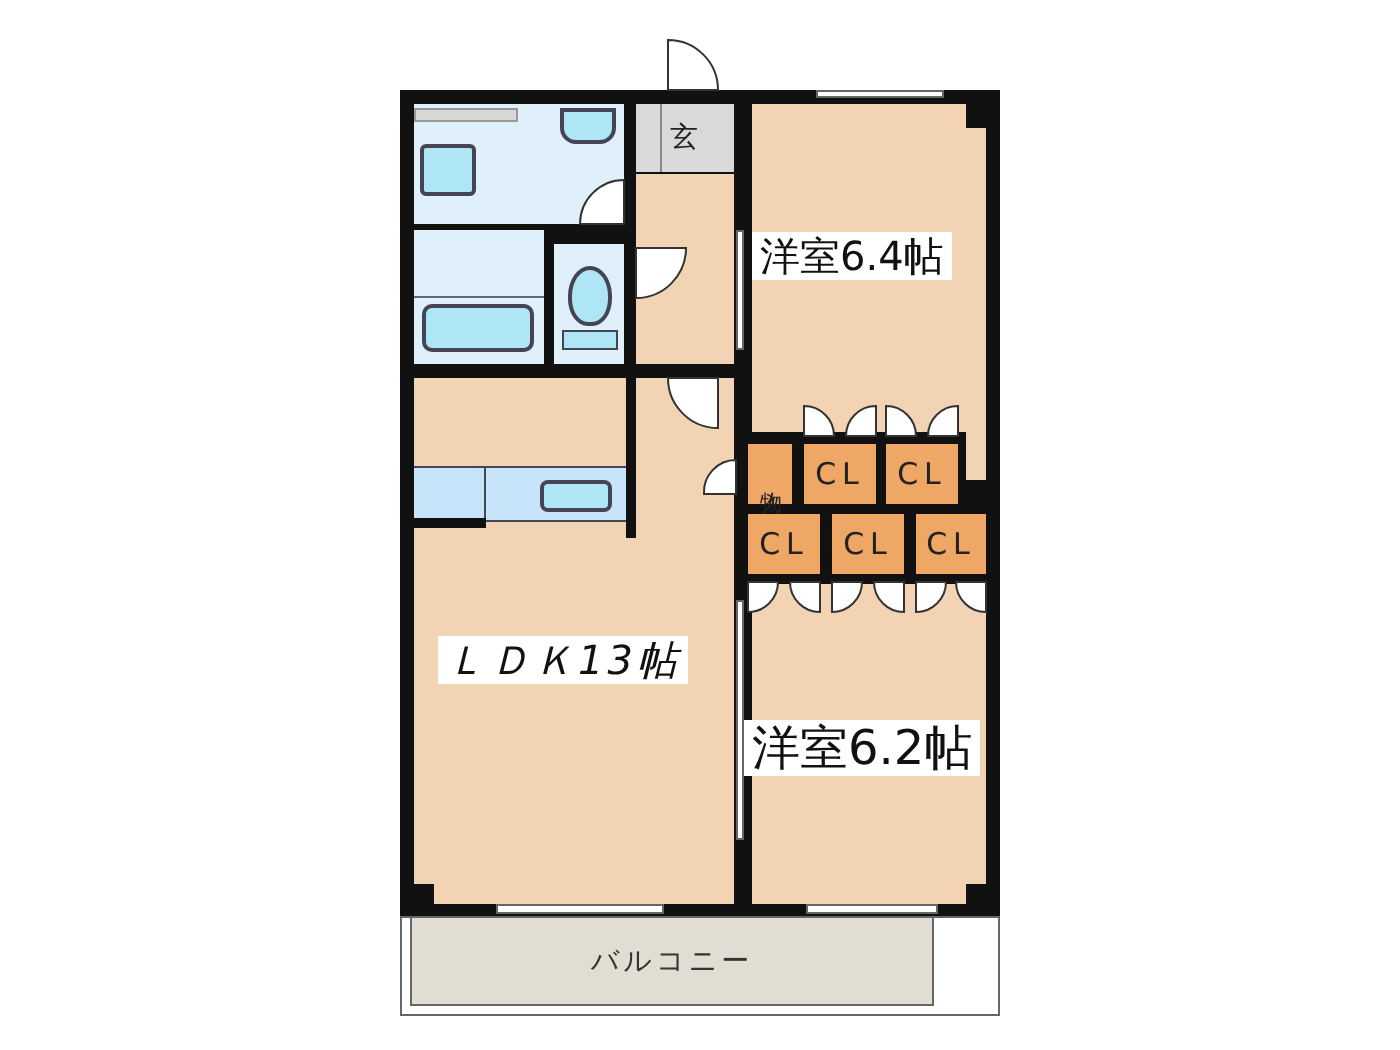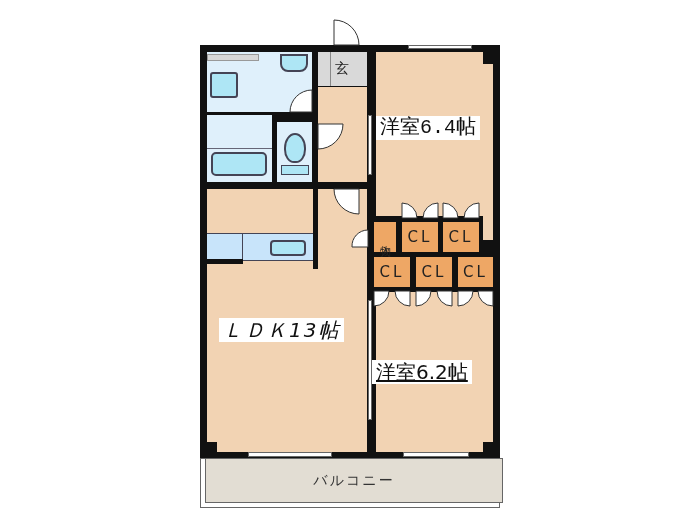--- a/index.html
+++ b/index.html
@@ -33,21 +33,21 @@
   <div class="abs" style="left:281px;top:165px;width:28px;height:10px;background:#aee6f5;border:1px solid #445;"></div>
 
   <div class="abs room-main" style="left:318px;top:87px;width:49px;height:95px;"></div>
 
   <div class="abs genkan" style="left:318px;top:52px;width:49px;height:34px;"></div>
   <div class="abs" style="left:330px;top:52px;width:1px;height:34px;background:#888;"></div>
   <div class="abs" style="left:335px;top:60px;font-size:14px;color:#222;">玄</div>
 
   <div class="abs room-main" style="left:376px;top:52px;width:107px;height:164px;"></div>
   <div class="abs room-main" style="left:483px;top:64px;width:10px;height:176px;"></div>
-  <div class="abs label" style="left:376px;top:116px;font-size:20px;padding:2px 4px;font-family:Liberation Mono, monospace;">洋室6.4帖</div>
+  <div class="abs label" style="left:376px;top:116px;font-size:20px;padding:2px 4px;">洋室6.4帖</div>
 
   <div class="abs room-main" style="left:207px;top:189px;width:160px;height:263px;"></div>
   <div class="abs room-main" style="left:318px;top:189px;width:49px;height:80px;"></div>
   <div class="abs" style="left:207px;top:233px;width:110px;height:28px;background:#c8e4fa;border-top:1px solid #445;border-bottom:1px solid #445;"></div>
   <div class="abs" style="left:242px;top:233px;width:1px;height:28px;background:#445;"></div>
   <div class="abs" style="left:270px;top:240px;width:36px;height:16px;background:#aee6f5;border:2px solid #445;border-radius:4px;"></div>
   <div class="abs wall" style="left:207px;top:259px;width:36px;height:5px;"></div>
   <div class="abs wall" style="left:313px;top:189px;width:5px;height:80px;"></div>
   <div class="abs label" style="left:219px;top:318px;font-size:20px;padding:2px 4px;letter-spacing:2px;font-style:italic;">ＬＤＫ13帖</div>
 
@@ -64,33 +64,33 @@
       <span>CL</span>
     </div>
   <div class="abs cl" style="left:416px;top:257px;width:36px;height:30px;">
       <span>CL</span>
     </div>
   <div class="abs cl" style="left:458px;top:257px;width:35px;height:30px;">
       <span>CL</span>
     </div>
 
   <div class="abs room-main" style="left:376px;top:292px;width:117px;height:160px;"></div>
-  <div class="abs label" style="left:372px;top:360px;font-size:20px;padding:2px 4px;text-decoration:underline;">洋室6.2帖</div>
+  <div class="abs label" style="left:372px;top:360px;font-size:24px;padding:2px 4px;">洋室6.2帖</div>
 
   <div class="abs wall" style="left:207px;top:442px;width:10px;height:10px;"></div>
   <div class="abs wall" style="left:483px;top:442px;width:10px;height:10px;"></div>
 
   <div class="abs window" style="left:248px;top:452px;width:84px;height:5px;"></div>
   <div class="abs window" style="left:403px;top:452px;width:66px;height:5px;"></div>
   <div class="abs window" style="left:408px;top:45px;width:64px;height:4px;"></div>
   <div class="abs window" style="left:368px;top:300px;width:4px;height:120px;background:#fff;"></div>
   <div class="abs window" style="left:368px;top:115px;width:4px;height:60px;background:#fff;"></div>
 
   <div class="abs" style="left:200px;top:458px;width:300px;height:50px;border:1px solid #666;background:#fff;"></div>
-  <div class="abs" style="left:205px;top:458px;width:298px;height:45px;background:#e2ddd3;border:1px solid #666;display:flex;align-items:center;justify-content:center;">
+  <div class="abs" style="left:205px;top:458px;width:262px;height:45px;background:#e2ddd3;border:1px solid #666;display:flex;align-items:center;justify-content:center;">
     <span style="font-size:14px;color:#333;letter-spacing:2px;">バルコニー</span>
   </div>
 
   <svg width="700" height="525" style="left:0;top:0;">
 
     <path d="M334 45 L334 20 A25 25 0 0 1 359 45 Z" fill="#fff" stroke="#333" stroke-width="1"></path>
 
     <path d="M312 90 L312 112 L290 112 A22 22 0 0 1 312 90 Z" fill="#fff" stroke="#333" stroke-width="1"></path>
 
     <path d="M318 124 L343 124 A25 25 0 0 1 318 149 Z" fill="#fff" stroke="#333" stroke-width="1"></path>

